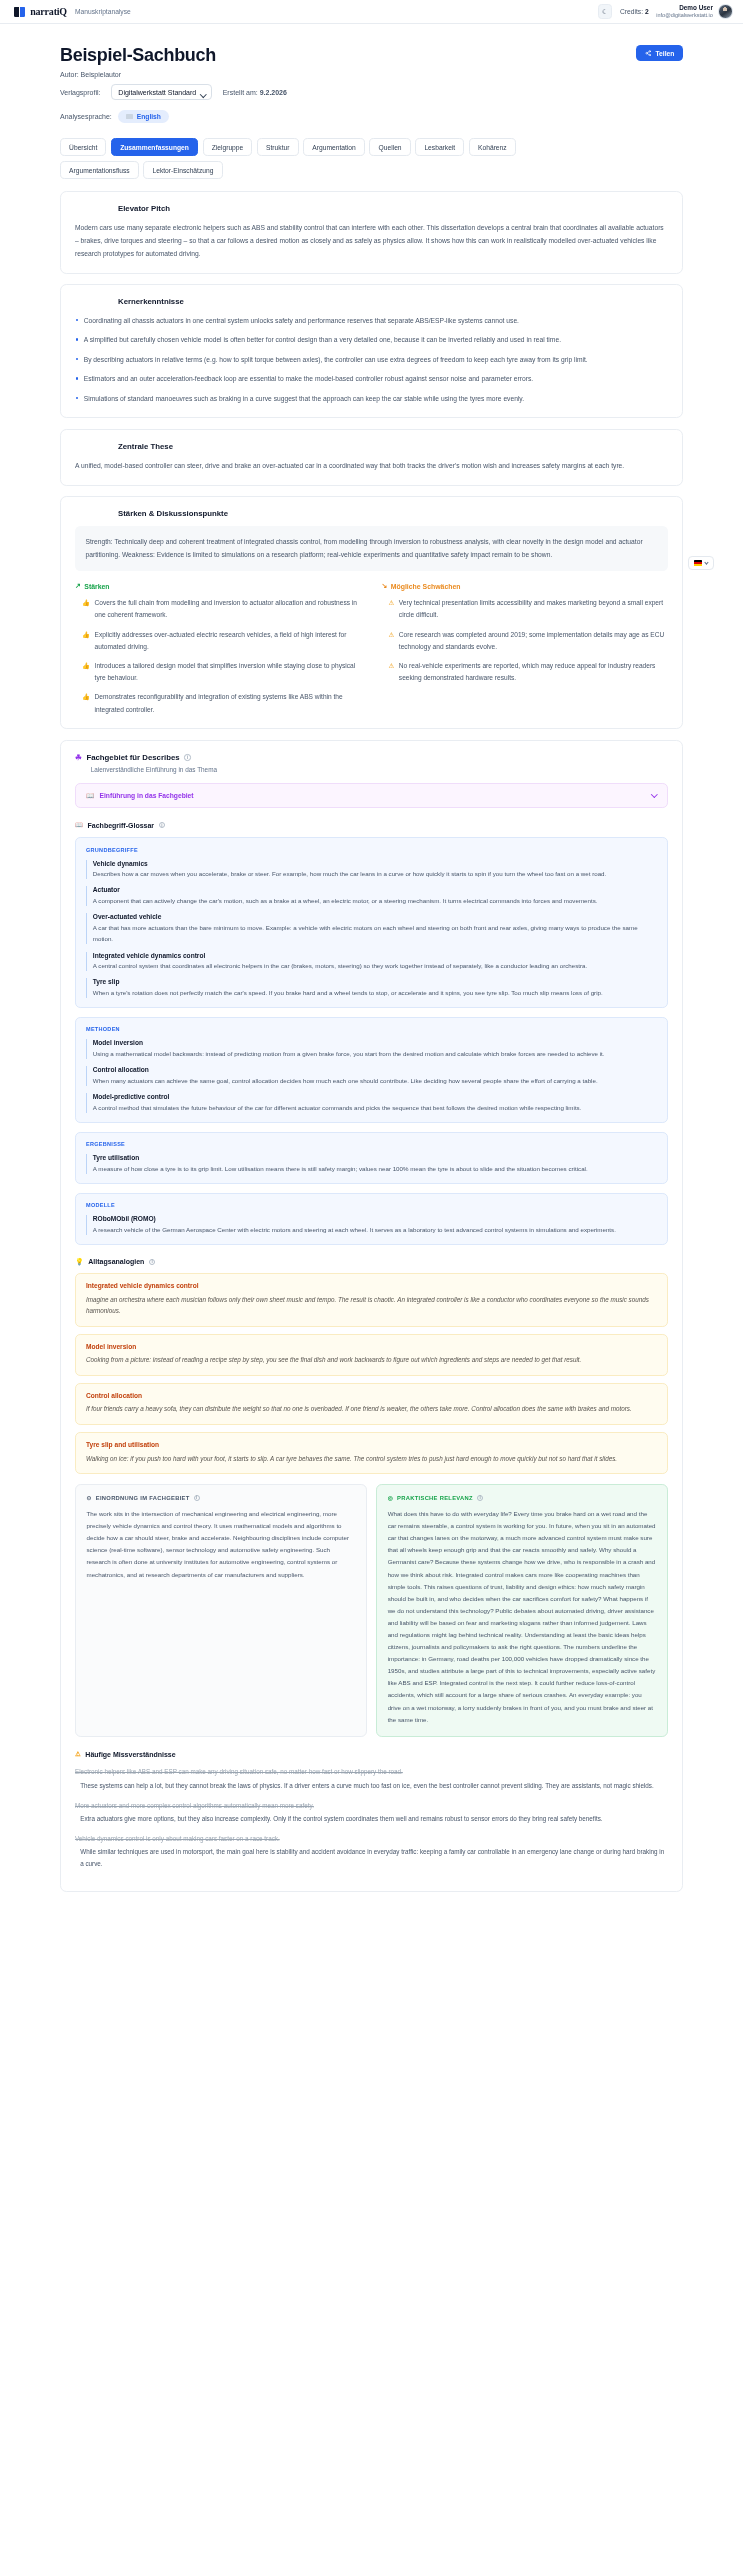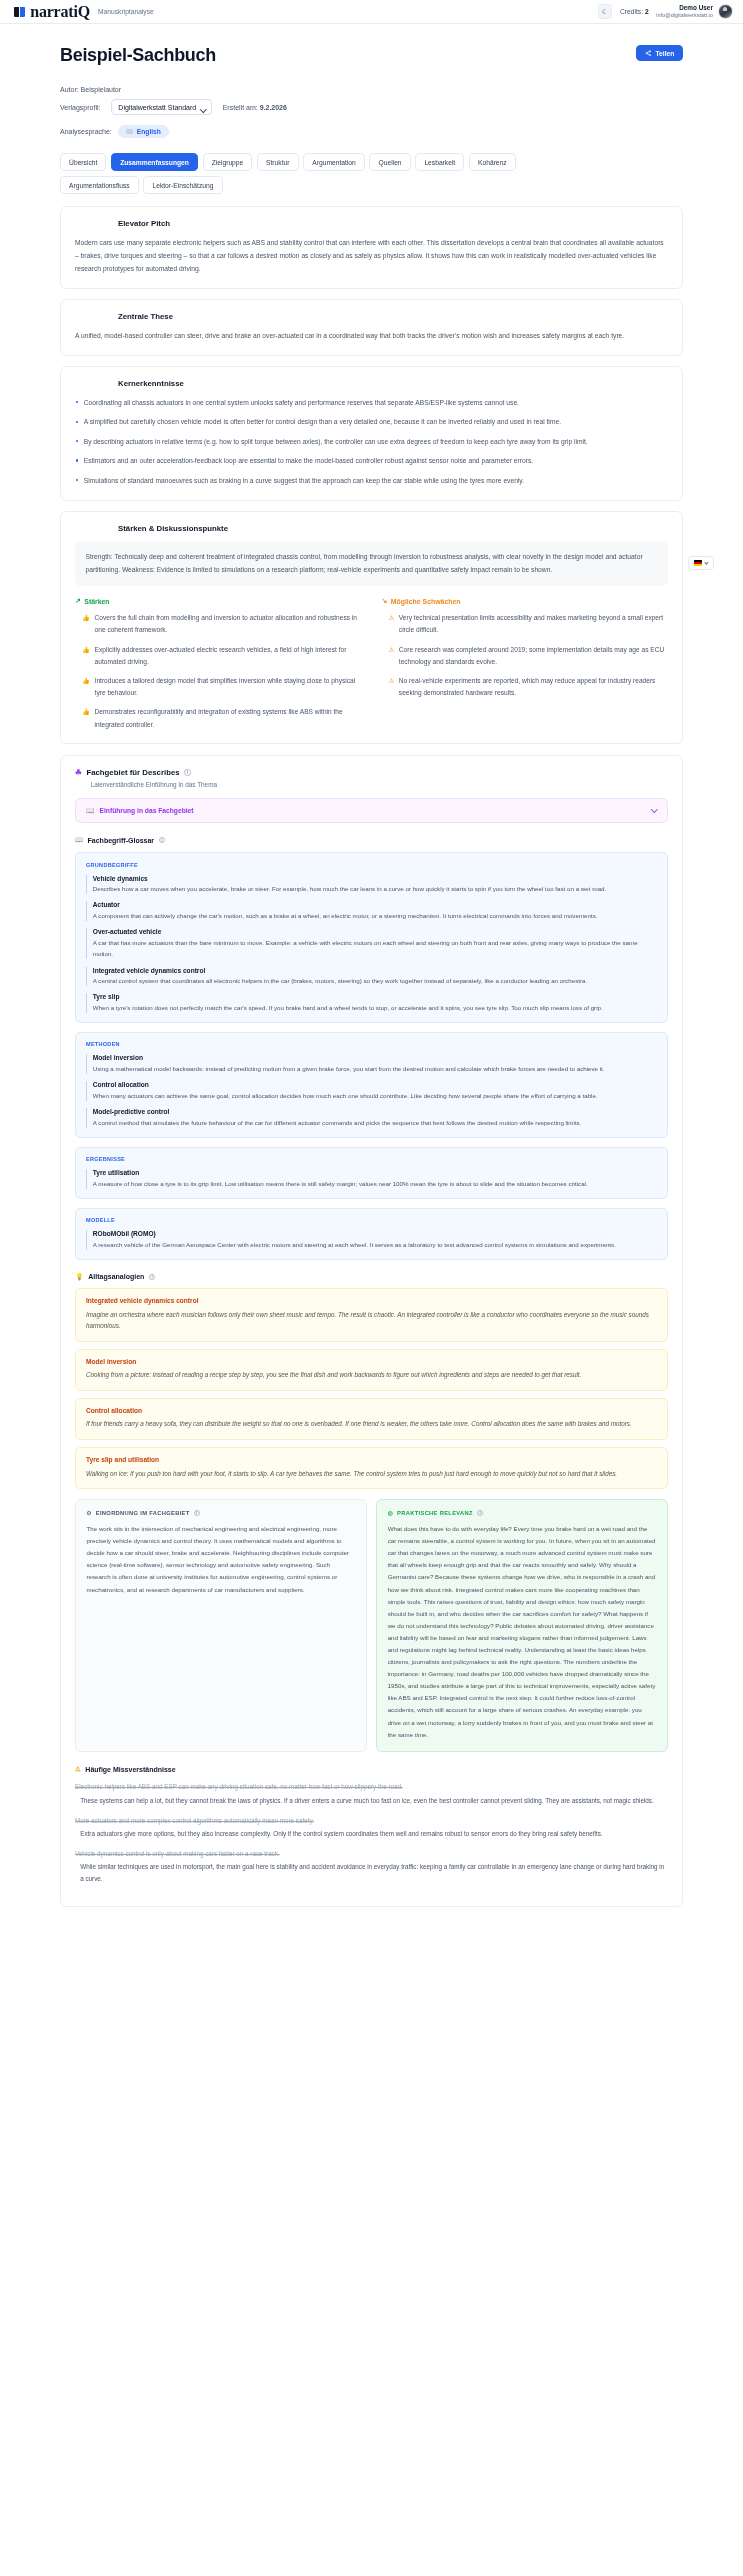--- a/index.html
+++ b/index.html
@@ -24,21 +24,21 @@
   }
   .brand { display: flex; align-items: center; gap: 5.2px; }
   .brand-logo { width: 11px; height: 10px; position: relative; flex: 0 0 auto; }
   .brand-logo .bk-l, .brand-logo .bk-r {
     position: absolute; top: 0; width: 5.2px; height: 10px;
   }
   .brand-logo .bk-l { left: 0; background: #0f172a; border-radius: 0.6px 0 0 1.2px; }
   .brand-logo .bk-r { right: 0; background: #2563eb; border-radius: 0 0.6px 1.2px 0; }
   .brand-name {
     font-family: "Liberation Serif", serif;
-    font-weight: 700; font-size: 16px; color: #0f172a; letter-spacing: -0.2px;
+    font-weight: 700; font-size: 10px; color: #0f172a; letter-spacing: -0.2px;
   }
   .brand-sub { font-size: 6.7px; color: #64748b; margin-left: 2.9px; }
   .topbar-spacer { flex: 1 1 auto; }
   .topbar-right { display: flex; align-items: center; gap: 7.6px; }
   .icon-btn {
     width: 14.5px; height: 14.5px; border-radius: 3.5px; background: #f1f5f9;
     border: 0.6px solid #e7ecf2; display: flex; align-items: center; justify-content: center;
     color: #475569; font-size: 7px; cursor: pointer;
   }
   .credits { font-size: 6.7px; color: #475569; }
@@ -55,21 +55,21 @@
     border: 0.6px solid #dbe2ea; flex: 0 0 auto;
   }
 
   
   .page { width: 743px; padding: 21px 0 23px; }
   .inner { width: 623px; margin: 0 auto; position: relative; }
 
   
   h1.doc-title {
     font-size: 18px; font-weight: 700; color: #0f172a; letter-spacing: -0.3px;
-    margin-bottom: 20px;
+    margin-bottom: 5px;
   }
   .meta-line { font-size: 7px; color: #475569; margin-bottom: 6.4px; }
   .meta-row { display: flex; align-items: center; gap: 10.5px; margin-bottom: 10px; }
   .meta-label { font-size: 7px; color: #475569; }
   .select-box {
     border: 0.6px solid #d9e0e8; border-radius: 4.1px; background: #fff;
     font-size: 7px; color: #0f172a; padding: 3.5px 15px 3.5px 6.4px;
     position: relative; cursor: pointer; display: inline-block;
   }
   .select-box::after {
@@ -306,36 +306,36 @@
           <button class="tab">Lektor-Einschätzung</button>
         </div>
     </div>
 
     <div class="card">
       <h2>Elevator Pitch</h2>
       <div class="body-text">Modern cars use many separate electronic helpers such as ABS and stability control that can interfere with each other. This dissertation develops a central brain that coordinates all available actuators – brakes, drive torques and steering – so that a car follows a desired motion as closely and as safely as physics allow. It shows how this can work in realistically modelled over-actuated vehicles like research prototypes for automated driving.</div>
     </div>
 
     <div class="card">
-      <h2>Zentrale These</h2>
-      <div class="body-text">A unified, model-based controller can steer, drive and brake an over-actuated car in a coordinated way that both tracks the driver's motion wish and increases safety margins at each tyre.</div>
-    </div>
-
-    <div class="card">
       <h2>Kernerkenntnisse</h2>
       <ul class="bullets" id="insights-list">
           <li>Coordinating all chassis actuators in one central system unlocks safety and performance reserves that separate ABS/ESP-like systems cannot use.</li>
           <li>A simplified but carefully chosen vehicle model is often better for control design than a very detailed one, because it can be inverted reliably and used in real time.</li>
           <li>By describing actuators in relative terms (e.g. how to split torque between axles), the controller can use extra degrees of freedom to keep each tyre away from its grip limit.</li>
           <li>Estimators and an outer acceleration-feedback loop are essential to make the model-based controller robust against sensor noise and parameter errors.</li>
           <li>Simulations of standard manoeuvres such as braking in a curve suggest that the approach can keep the car stable while using the tyres more evenly.</li>
         </ul>
     </div>
 
     <div class="card">
+      <h2>Zentrale These</h2>
+      <div class="body-text">A unified, model-based controller can steer, drive and brake an over-actuated car in a coordinated way that both tracks the driver's motion wish and increases safety margins at each tyre.</div>
+    </div>
+
+    <div class="card">
       <h2>Stärken &amp; Diskussionspunkte</h2>
       <div class="grey-quote">Strength: Technically deep and coherent treatment of integrated chassis control, from modelling through inversion to robustness analysis, with clear novelty in the design model and actuator partitioning. Weakness: Evidence is limited to simulations on a research platform; real-vehicle experiments and quantitative safety impact remain to be shown.</div>
       <div class="sw-grid">
         <div>
           <div class="sw-head pos">
             <span>↗</span>
             <span>Stärken</span>
           </div>
           <ul class="sw-list" id="strengths-list">
               <li>

